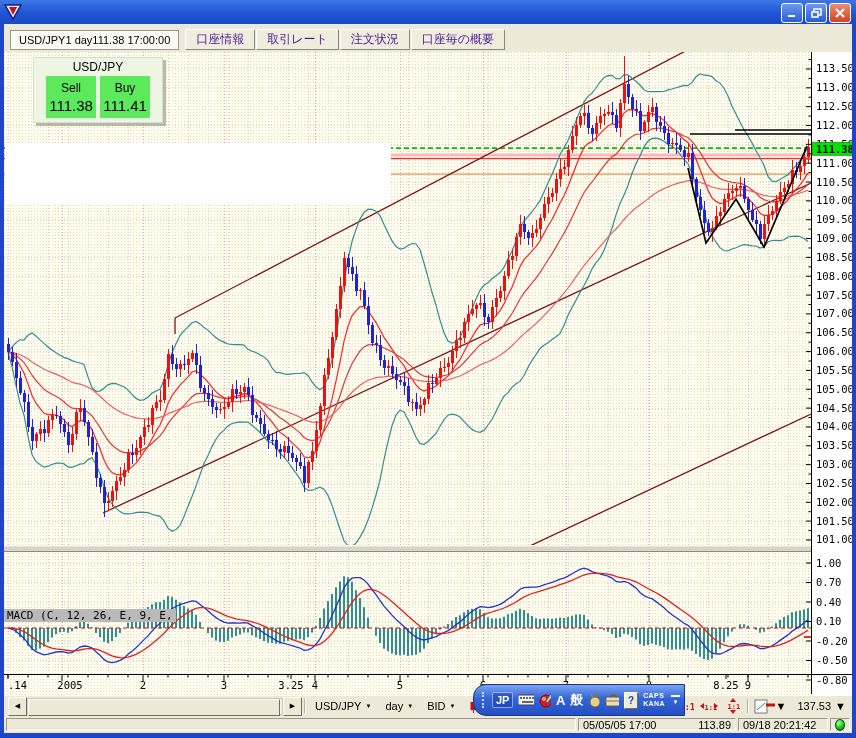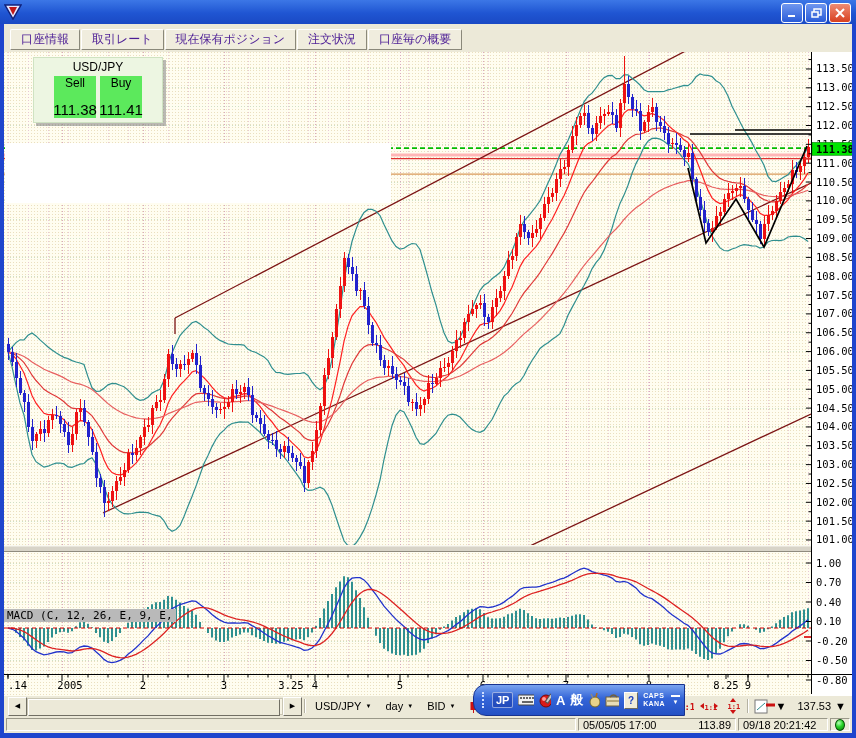--- a/index.html
+++ b/index.html
@@ -41,22 +41,22 @@
   #chart-wrap{position:absolute;left:4px;top:52px;width:783px;height:644px;}
   
   .quote-panel{
     position:absolute;left:33px;top:57px;width:130px;
     background:#edf6e2;border:1px solid #cfe3c2;
     box-shadow:3px 3px 0 rgba(130,130,130,.55);
     padding:1px 2px 4px 2px;box-sizing:border-box;
   }
   .quote-pair{font-size:12px;text-align:center;color:#000;margin:1px 0 2px 0;}
   .quote-btns{display:flex;gap:4px;justify-content:center;}
-  .quote-btn{width:42px;height:42px;background:#5ce95c;color:#000;
-    display:flex;flex-direction:column;align-items:center;justify-content:space-between;}
+  .quote-btn{width:50px;height:42px;background:#5ce95c;color:#000;
+    display:flex;flex-direction:column;align-items:center;justify-content:center;}
   .quote-btn .lab{font-size:12px;}
   .quote-btn .px{font-size:15px;margin-top:2px;}
   
   .macd-label{
     position:absolute;left:4px;top:609px;height:13px;line-height:13px;
     background:#b9b9b9;color:#000;font-family:"DejaVu Sans Mono",monospace;
     font-size:11px;padding:0 3px;white-space:nowrap;
   }
   
   .toolbar{
@@ -127,24 +127,24 @@
       </div>
       <div class="winbtn close">
         <svg width="10" height="10">
           <path d="M1,1 L9,9 M9,1 L1,9" stroke="#fff" stroke-width="2"></path>
         </svg>
       </div>
     </div>
   </div>
 
   <div class="tabrow">
+    <div class="chart-caption">USD/JPY1 day111.38 17:00:00</div>
     <div id="tabs" style="display:flex;">
         <div class="tab">口座情報</div>
         <div class="tab">取引レート</div>
-        <div class="tab">現在保有ポジション</div>
         <div class="tab">注文状況</div>
         <div class="tab">口座毎の概要</div>
       </div>
   </div>
 
   <div id="chart-wrap">
     <svg id="chart-svg" width="848" height="644" viewBox="4 52 848 644" xmlns="http://www.w3.org/2000/svg">
         <defs>
           <pattern id="dots" width="3" height="3" patternUnits="userSpaceOnUse">
             <rect x="0" y="0" width="3" height="3" fill="#fffdf0"></rect>

